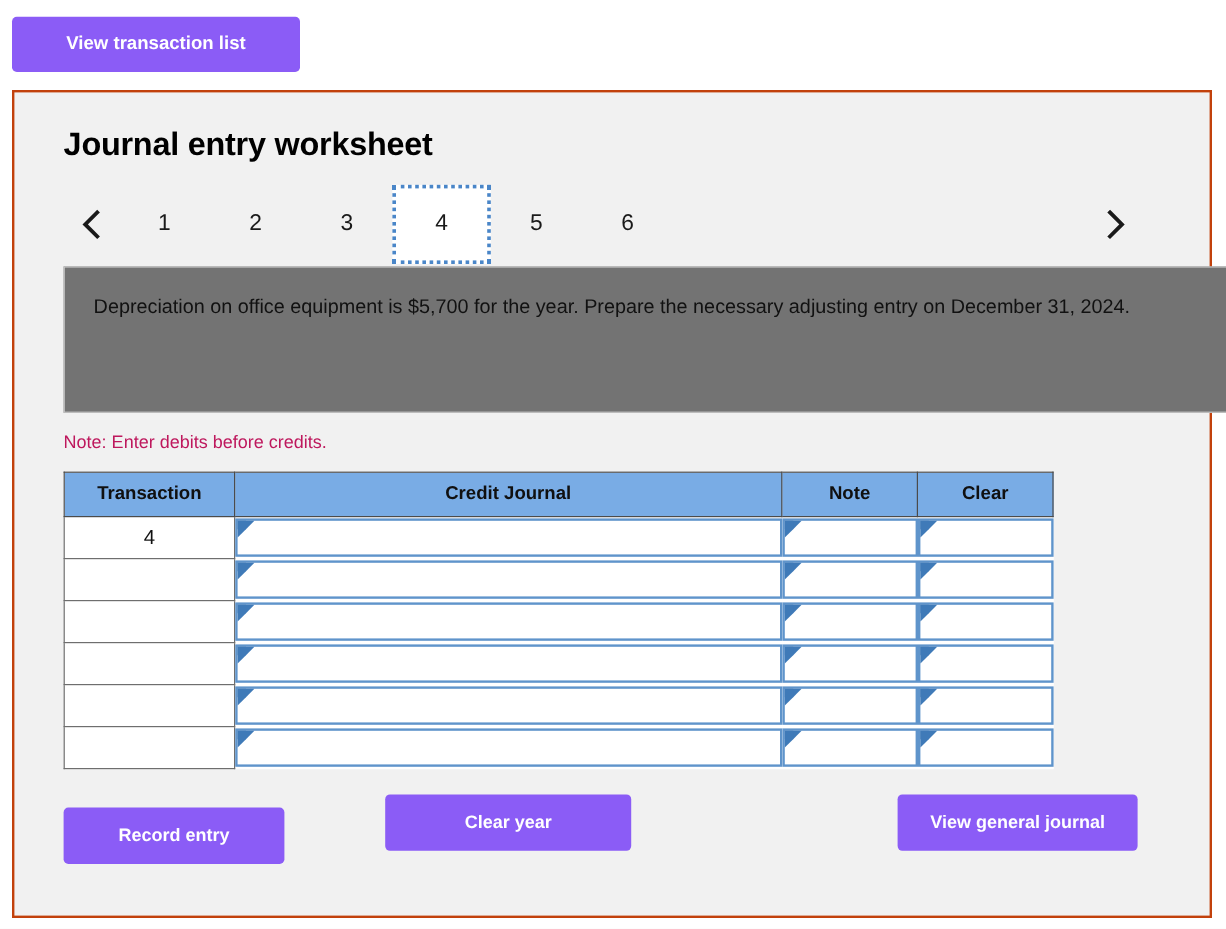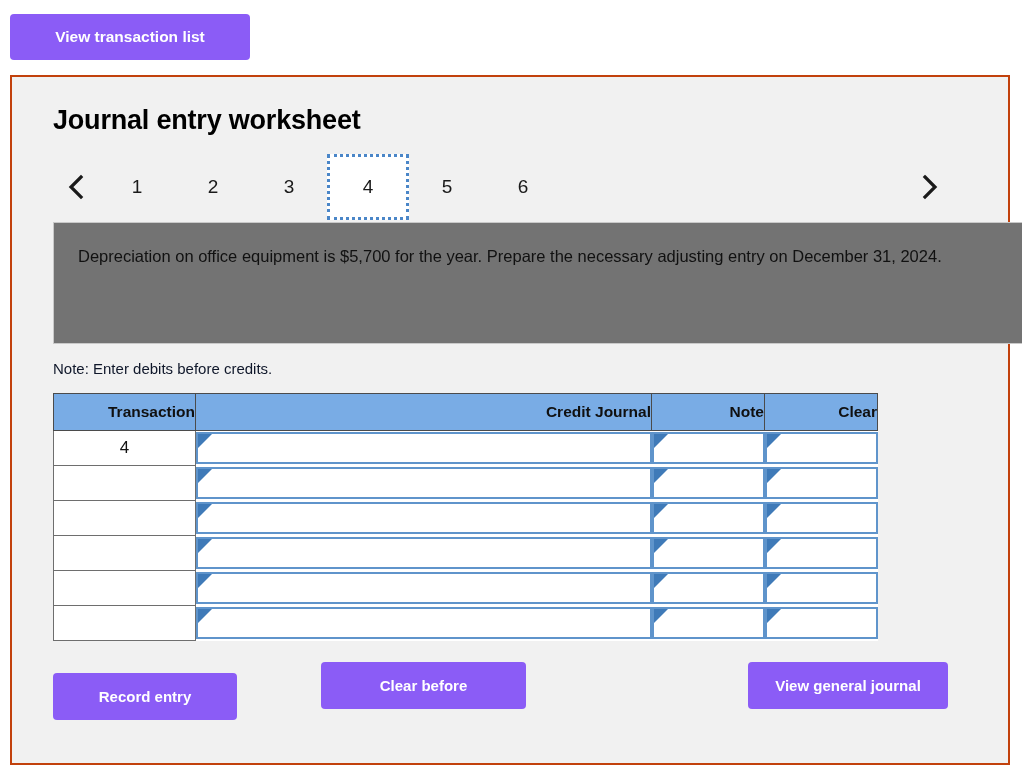--- a/index.html
+++ b/index.html
@@ -121,41 +121,41 @@
   }
   .desc-text {
     font-size: 16.5px;
     line-height: 27px;
     color: #111111;
   }
 
   
   .note {
     margin: 16px 0 16px 41px;
-    color: #0f172a;
+    color: #be185d;
     font-size: 15px;
   }
 
   
   .jtable {
     margin: 16px 0 0 41px;
     width: 824px;
     border-collapse: collapse;
     table-layout: fixed;
     background: #ffffff;
   }
   .jtable th {
     background: #79ace5;
     border: 1px solid #4b4b4b;
     color: #101010;
     font-size: 15.5px;
     font-weight: bold;
     height: 36px;
     padding: 0;
-    text-align: right;
+    text-align: center;
   }
   .jtable td {
     border: 1px solid #6e6e6e;
     padding: 0;
     height: 34px;
     vertical-align: middle;
     background: #ffffff;
   }
   .col-transaction { width: 142px; }
   .col-general     { width: 456px; }
@@ -371,17 +371,17 @@
         </td>
         <td class="td-input">
           <div class="cellbox"></div>
         </td>
       </tr>
     </tbody>
   </table>
 
   <div class="footer-btns">
     <button class="btn btn-record">Record entry</button>
-    <button class="btn btn-clear">Clear before</button>
+    <button class="btn btn-clear">Clear year</button>
     <button class="btn btn-viewjournal">View general journal</button>
   </div>
 
 </div>
 
 </body></html>

